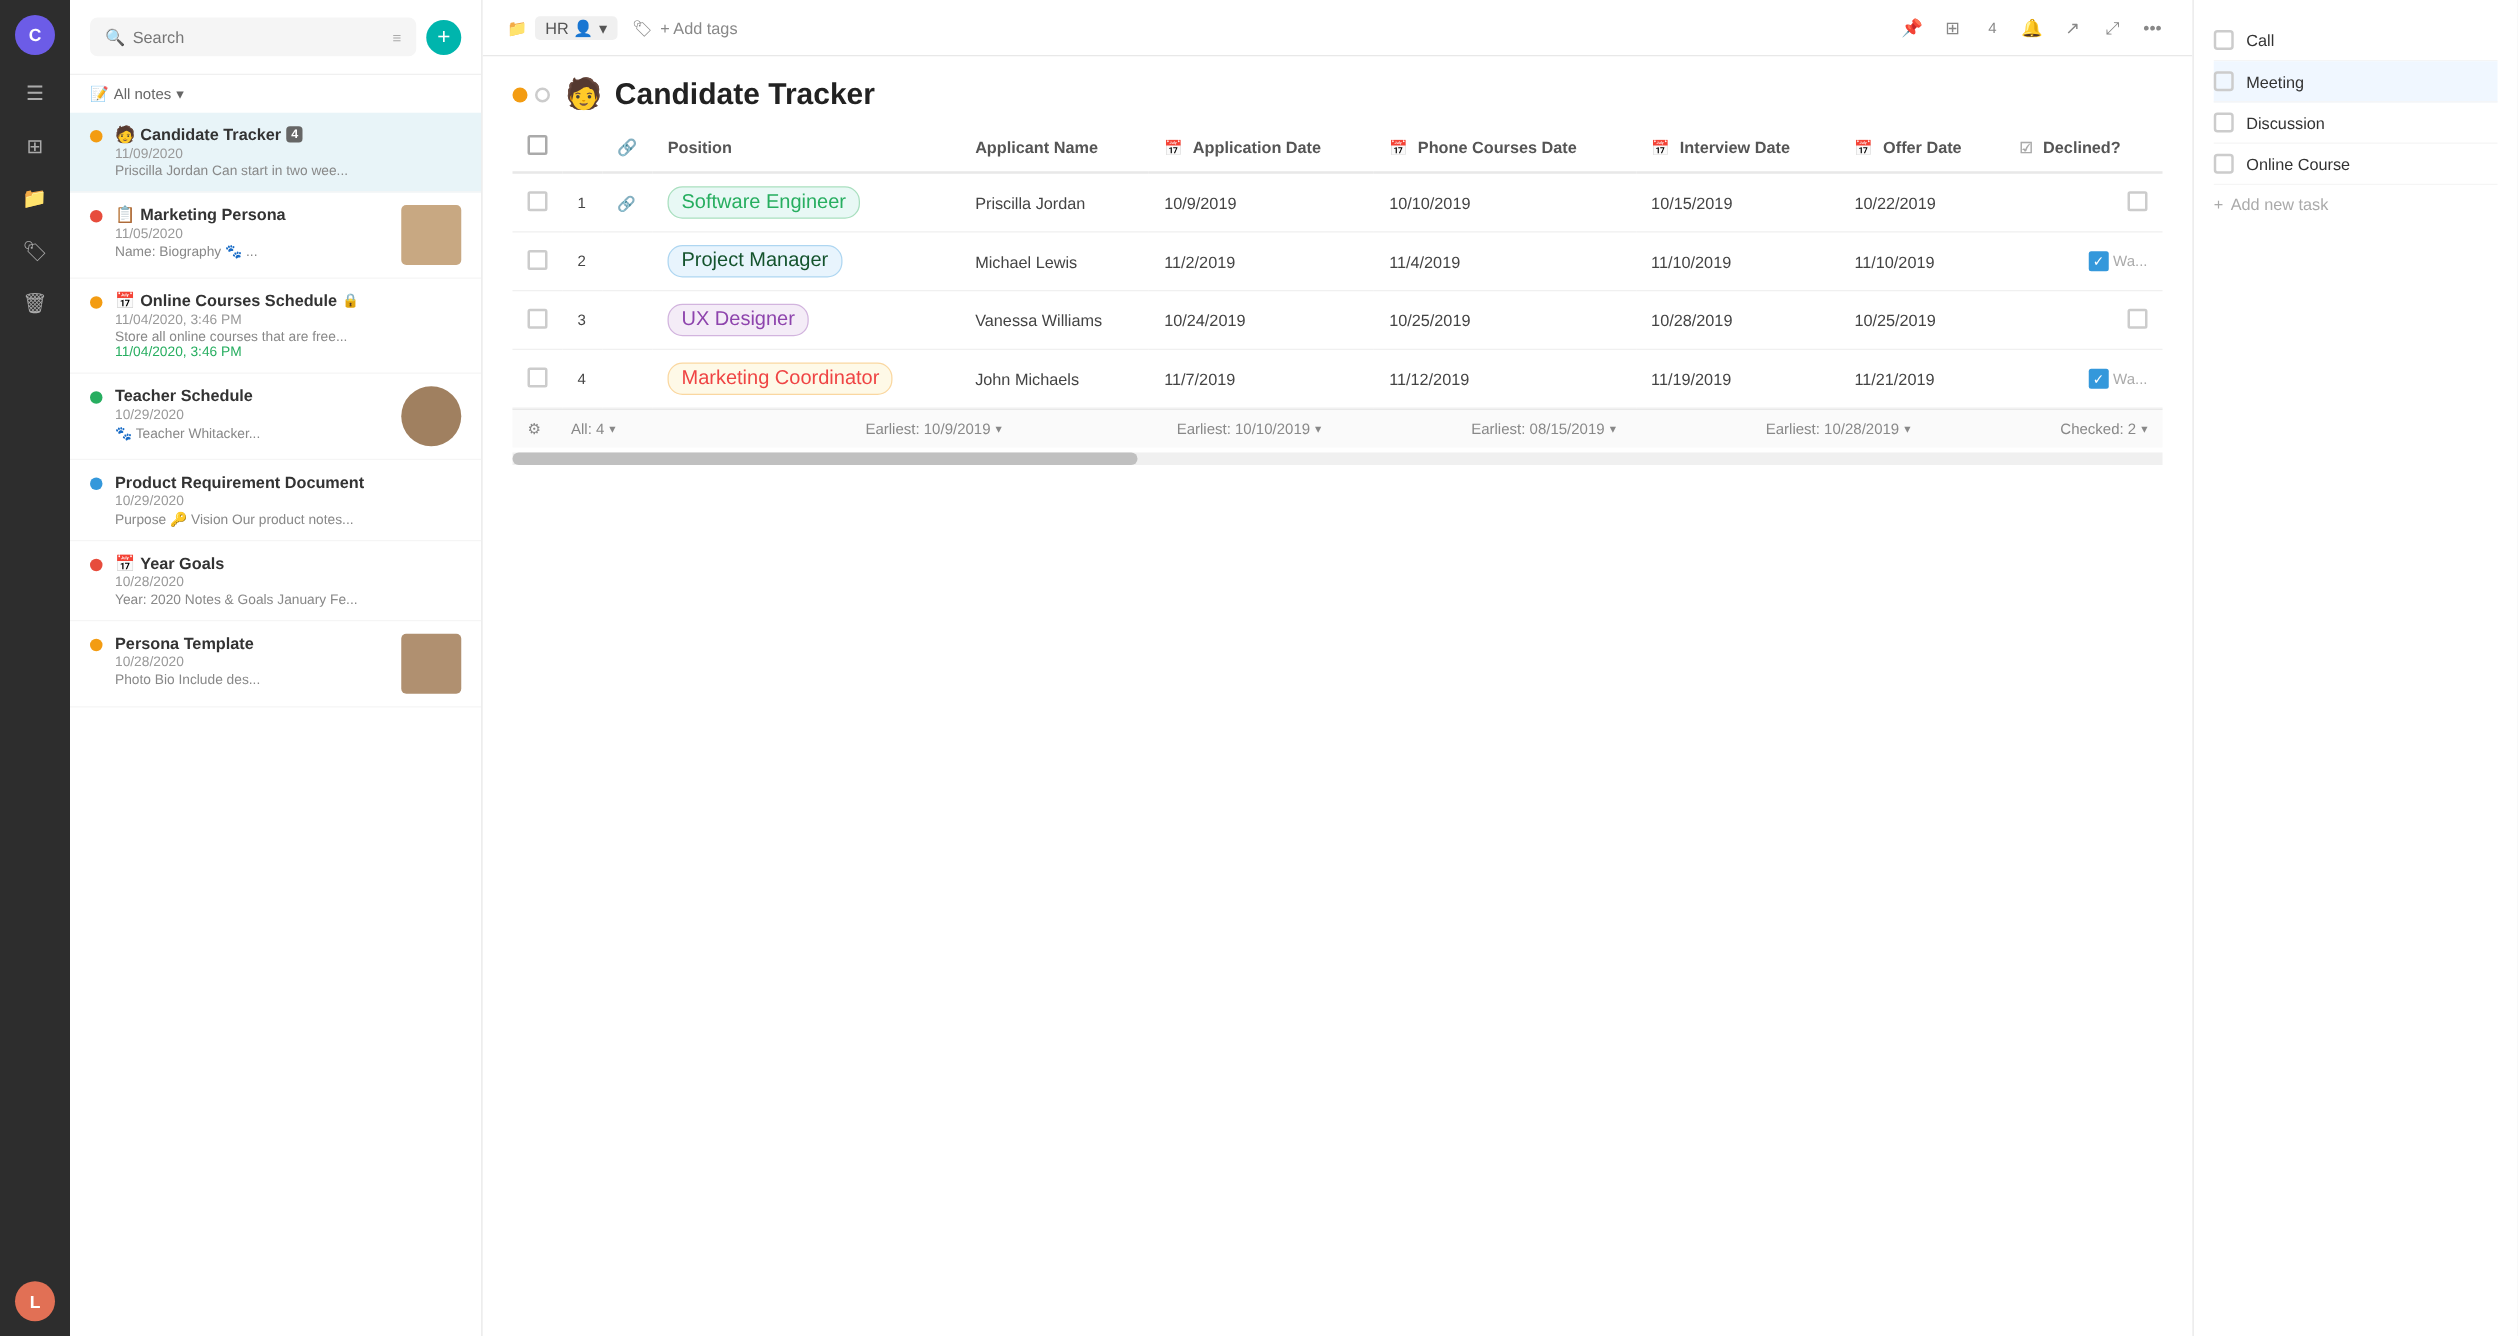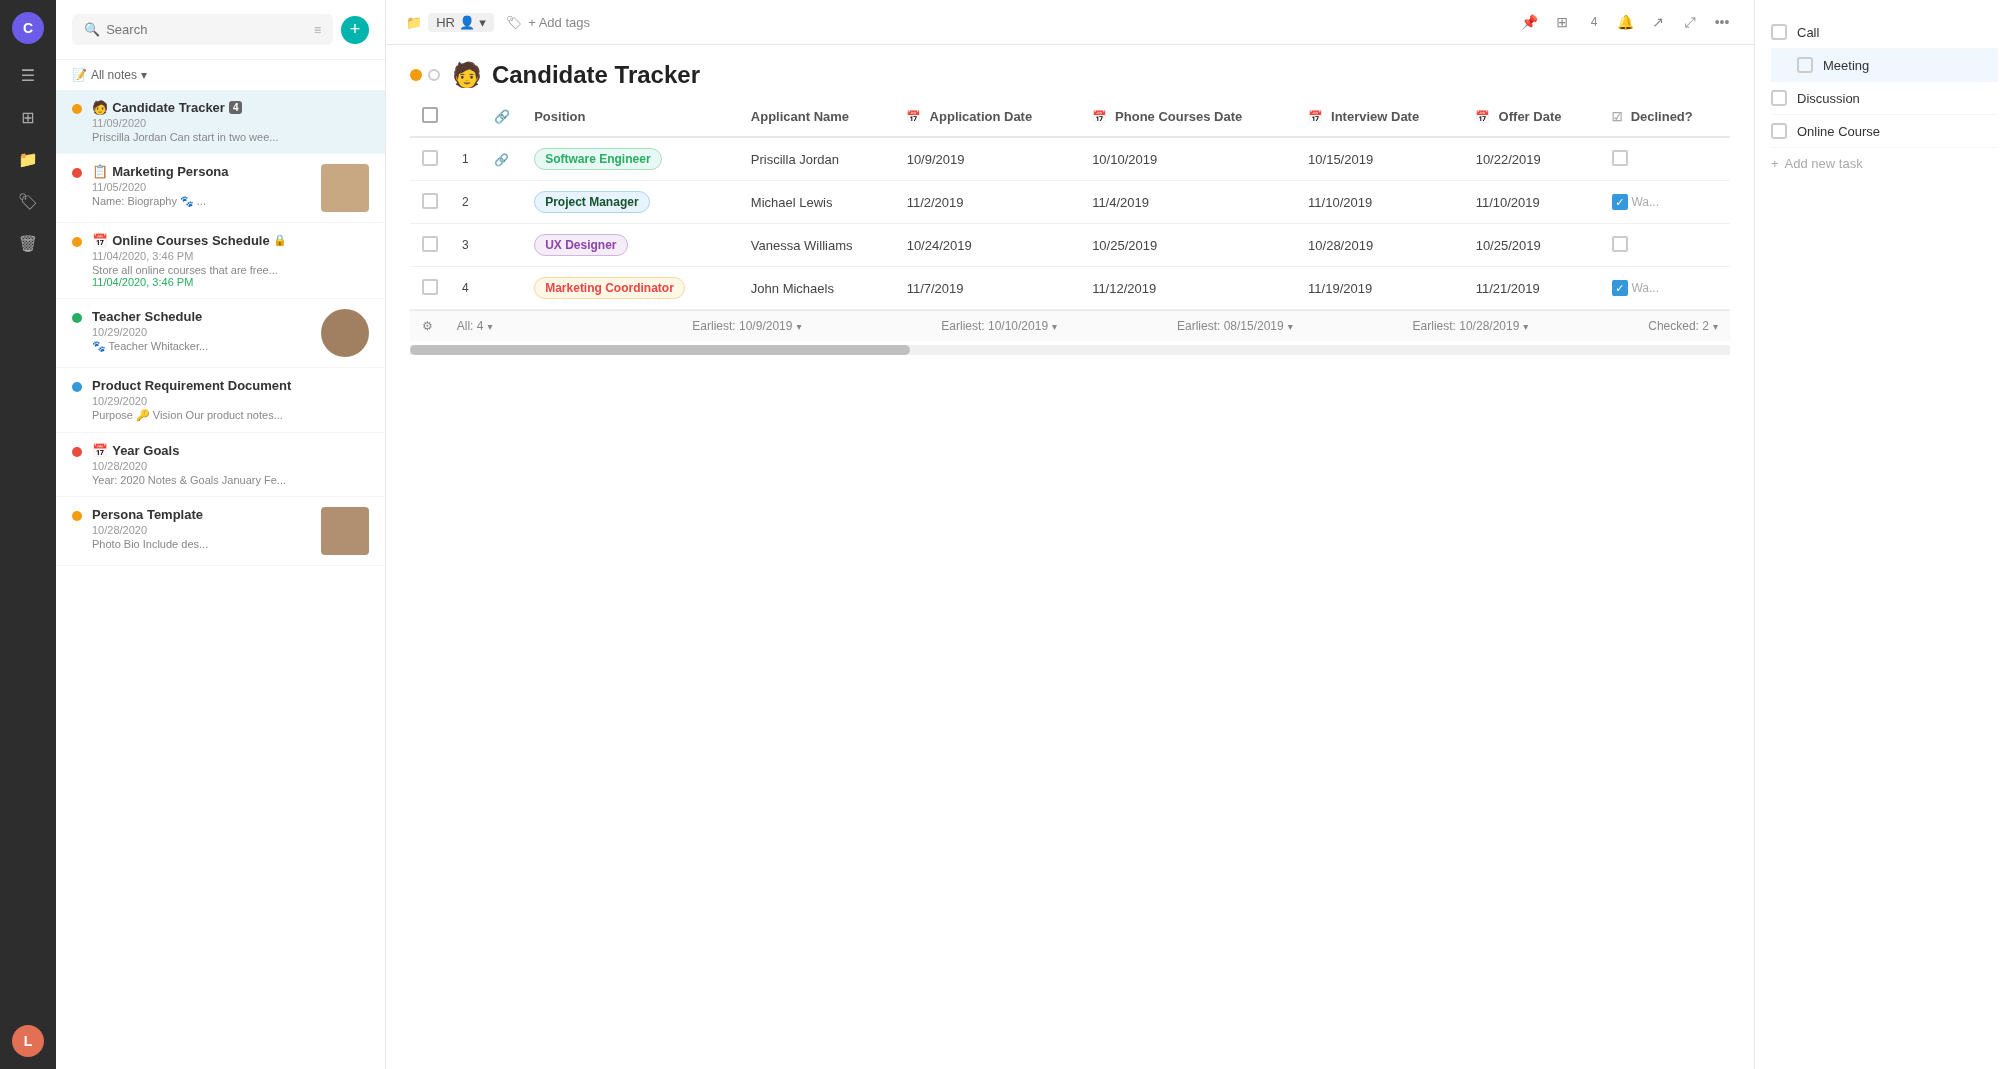--- a/index.html
+++ b/index.html
@@ -75,27 +75,27 @@
     .table-area { flex: 1; overflow: auto; padding: 0 24px; }
     .candidate-table { width: 100%; border-collapse: collapse; font-size: 13px; }
     .candidate-table th {
       padding: 10px 12px; text-align: left; font-weight: 600; color: #555; border-bottom: 2px solid #e8e8e8; white-space: nowrap; background: #fff; position: sticky; top: 0;
     }
     .candidate-table td {
       padding: 10px 12px; border-bottom: 1px solid #f0f0f0; color: #444;
     }
     .row-num { color: #aaa; font-size: 12px; }
     .position-tag {
-      display: inline-block; padding: 3px 10px; border-radius: 12px; font-size: 12px; font-weight: 700;
+      display: inline-block; padding: 3px 10px; border-radius: 12px; font-size: 16px; font-weight: 400;
     }
     .tag-blue { background: #e8f4fd; color: #14532d; border: 1px solid #aed6f1; }
     .tag-green { background: #e8f8f5; color: #27ae60; border: 1px solid #a9dfbf; }
     .tag-orange { background: #fef9e7; color: #ef4444; border: 1px solid #fad7a0; }
     .tag-purple { background: #f4ecf7; color: #8e44ad; border: 1px solid #d2b4de; }
-    .checkbox-cell { text-align: left; }
+    .checkbox-cell { text-align: right; }
     .checked-box { width: 16px; height: 16px; background: #3498db; border: none; border-radius: 2px; display: inline-flex; align-items: center; justify-content: center; }
     .checked-box::after { content: '✓'; color: white; font-size: 11px; }
     .unchecked-box { width: 16px; height: 16px; border: 2px solid #ccc; border-radius: 2px; display: inline-block; }
 
     .table-footer {
       padding: 8px 12px; display: flex; gap: 24px; align-items: center; border-top: 1px solid #e8e8e8; background: #fafafa; font-size: 12px; color: #888;
     }
     .footer-item { display: flex; align-items: center; gap: 4px; cursor: pointer; }
     .footer-item .chevron { font-size: 10px; }
 
@@ -448,21 +448,21 @@
 </div>
 
 <div class="right-panel">
   <div>
 
     <div class="checklist-item">
       <div class="checklist-checkbox"></div>
       <span>Call</span>
     </div>
 
-    <div class="checklist-item" style="background:#f0f7ff;padding-left:26px;">
+    <div class="checklist-item" style="background:#f0f7ff;">
       <div class="checklist-checkbox"></div>
       <span>Meeting</span>
     </div>
 
     <div class="checklist-item">
       <div class="checklist-checkbox"></div>
       <span>Discussion</span>
     </div>
 
     <div class="checklist-item">

